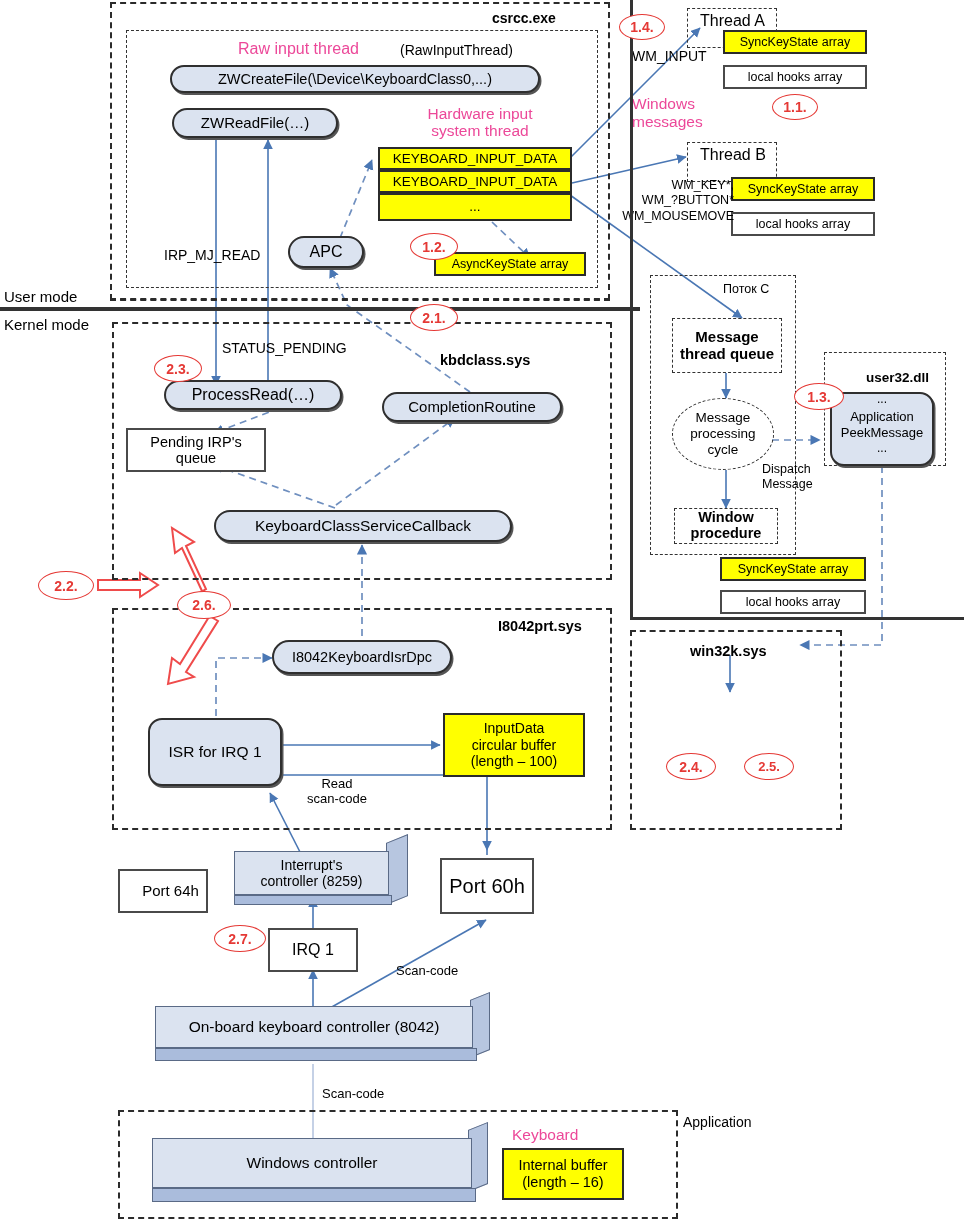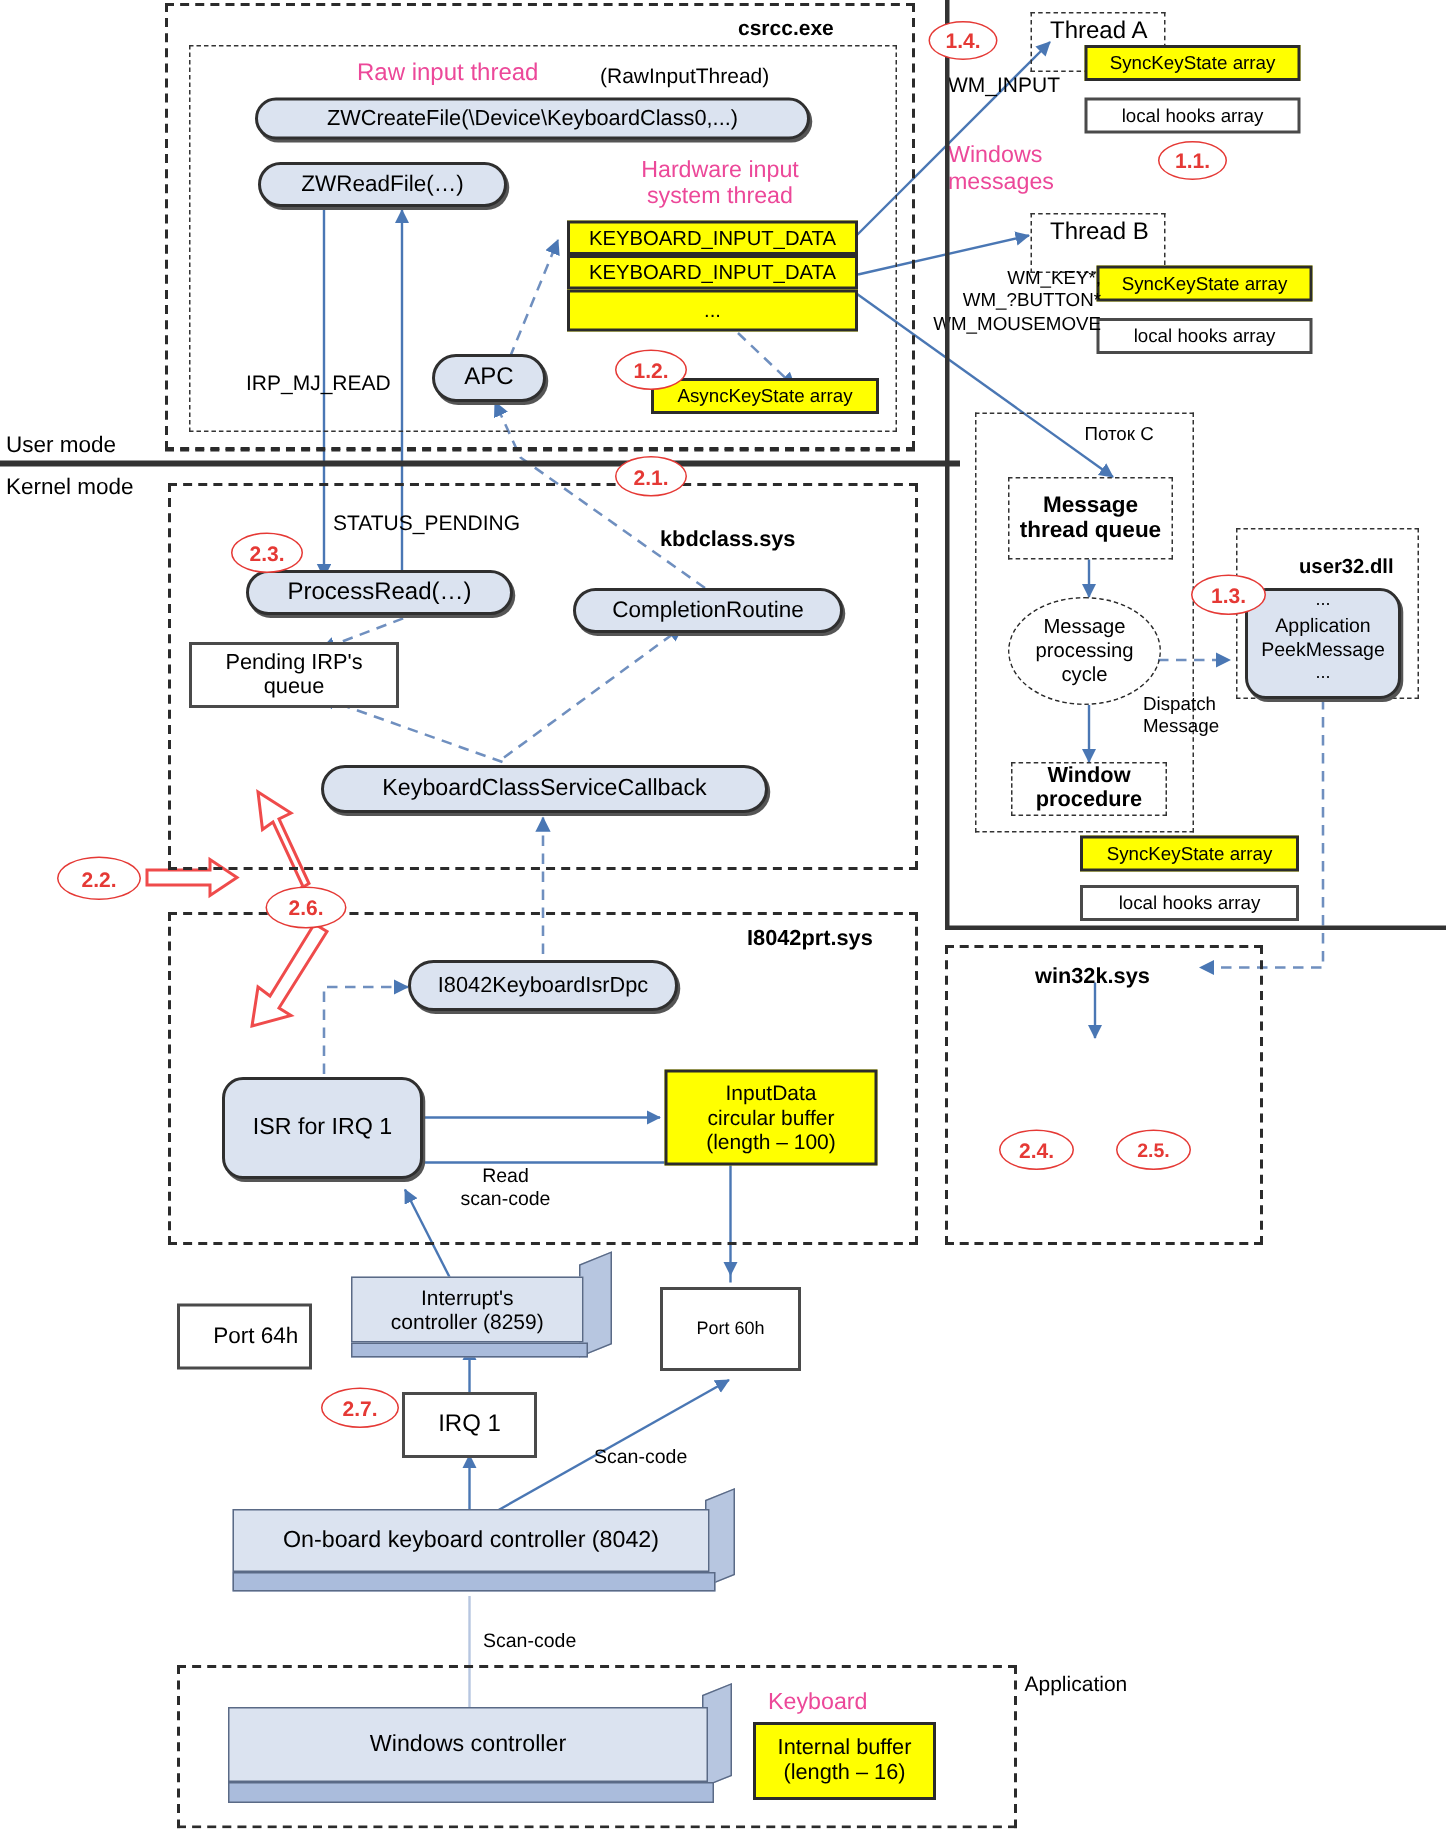--- a/index.html
+++ b/index.html
@@ -232,21 +232,21 @@
   <div class="abs" style="left:234px;top:843px;width:175px;height:62px;">
     <div class="abs prism-side" style="left:152px;top:0;width:22px;height:62px;border:1.6px solid #5a6a86;transform:skewY(-22deg);transform-origin:left top;"></div>
     <div class="abs prism" style="left:0;top:8px;width:155px;height:44px;"></div>
     <div class="abs prism-side" style="left:0;top:52px;width:158px;height:10px;background:#aabcdc;border:1.6px solid #5a6a86;"></div>
     <div class="abs ctr" style="left:0;top:8px;width:155px;height:44px;font-size:14px;white-space:pre-line;line-height:1.15;">Interrupt's
 controller (8259)</div>
   </div>
 
   <div class="abs whitebox ctr" style="left:268px;top:928px;width:90px;height:44px;font-size:16px;">IRQ 1</div>
 
-  <div class="abs whitebox ctr" style="left:440px;top:858px;width:94px;height:56px;font-size:12px;">Port 60h</div>
+  <div class="abs whitebox ctr" style="left:440px;top:858px;width:94px;height:56px;font-size:20px;">Port 60h</div>
 
   <div class="abs txt" style="left:396px;top:963px;font-size:13px;">Scan-code</div>
 
   <div class="abs" style="left:155px;top:1000px;width:340px;height:66px;">
     <div class="abs prism-side" style="left:315px;top:0;width:20px;height:58px;border:1.6px solid #5a6a86;background:#b7c6e0;transform:skewY(-22deg);transform-origin:left top;"></div>
     <div class="abs prism" style="left:0;top:6px;width:318px;height:42px;"></div>
     <div class="abs prism-side" style="left:0;top:48px;width:322px;height:13px;background:#aabcdc;border:1.6px solid #5a6a86;"></div>
     <div class="abs ctr" style="left:0;top:6px;width:318px;height:42px;font-size:15.5px;">On-board keyboard controller (8042)</div>
   </div>
 

